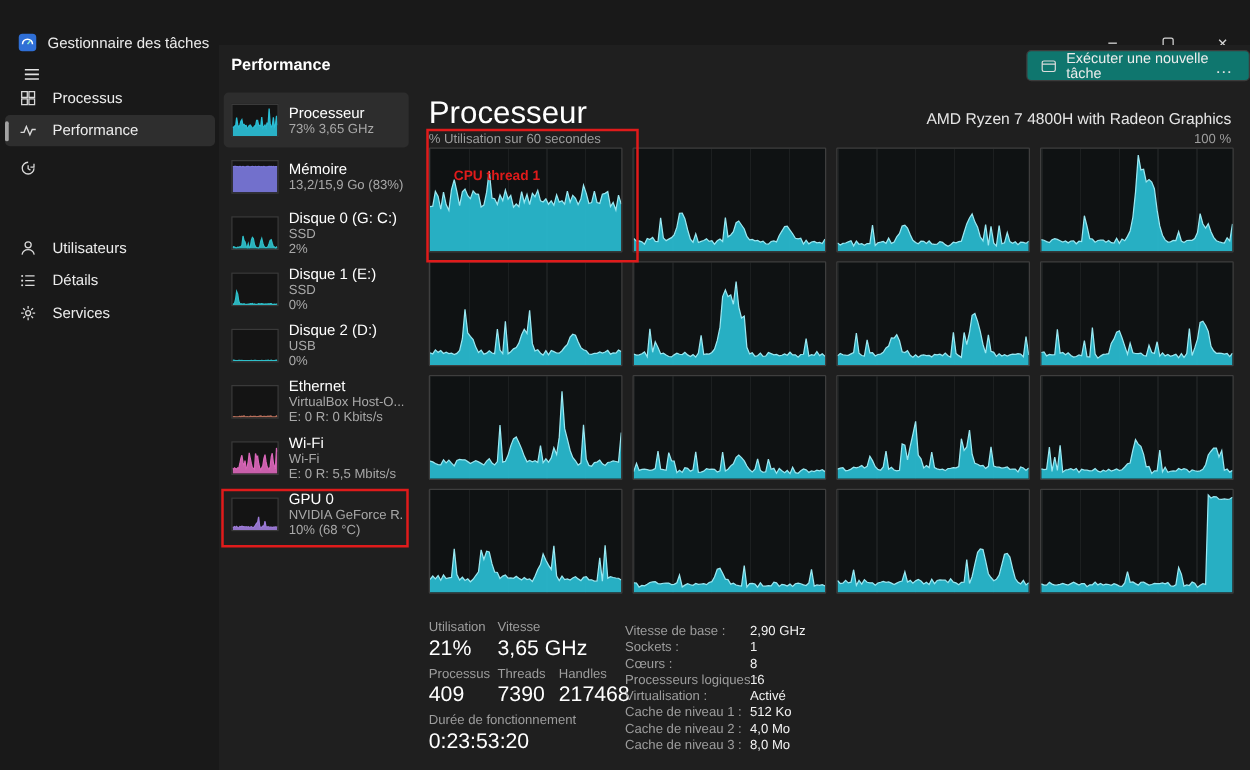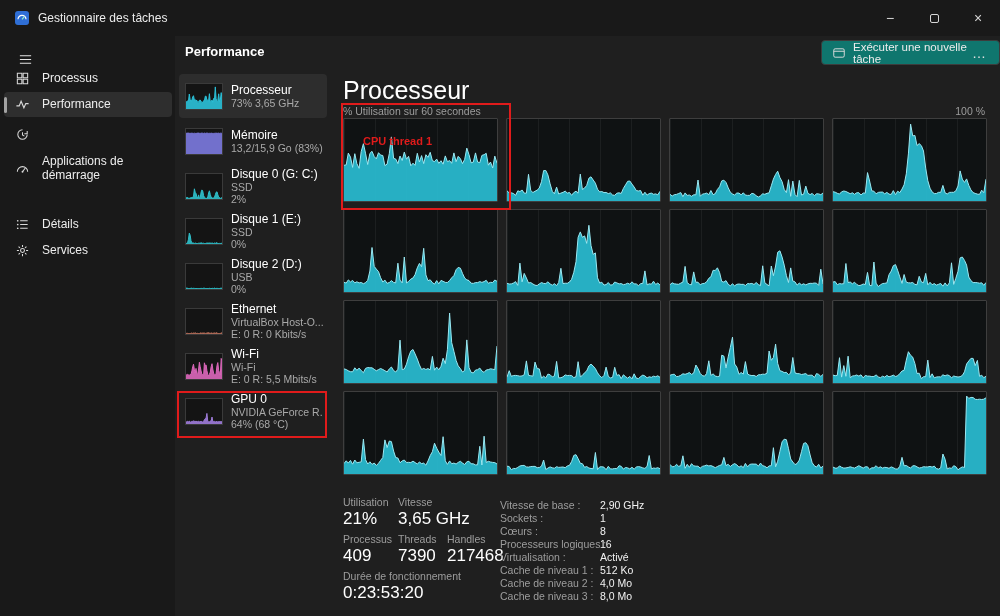--- a/index.html
+++ b/index.html
@@ -1,21 +1,21 @@
 <!DOCTYPE html>
 <html><head>
 <meta charset="utf-8">
 <style>
   *{margin:0;padding:0;box-sizing:border-box}
   html,body{background:#0d0d0d}
   .window{position:relative;width:1000px;height:616px;background:#191919;overflow:hidden;
     font-family:"Liberation Sans","DejaVu Sans",sans-serif;color:#fff}
 
   
-  .titlebar{position:absolute;left:0;top:0;width:869px;height:36px}
+  .titlebar{position:absolute;left:0;top:16px;width:869px;height:36px}
   .app-icon{position:absolute;left:14px;top:10px;width:16px;height:16px}
   .tb-title{position:absolute;left:38px;top:11px;font-size:12px;color:#ececec}
   .win-btn{position:absolute;top:0;width:44px;height:36px;display:flex;align-items:center;justify-content:center;color:#d6d6d6;font-size:14px;cursor:default}
   .maxbox{width:9px;height:9px;border:1px solid #d6d6d6;border-radius:2px;display:inline-block}
 
   
   .hamburger{position:absolute;left:10px;top:46px;width:30px;height:26px;display:flex;align-items:center;justify-content:center;color:#e3e3e3;border-radius:4px}
   .side-item{position:absolute;left:4px;width:168px;display:flex;align-items:center;gap:11px;padding:0 8px 0 11px;border-radius:4px;color:#ededed;font-size:12px;line-height:13.5px}
   .side-item .nicon{flex:0 0 16px;height:16px;color:#d9d9d9;display:flex;align-items:center}
   .side-item .nlabel{width:118px}
@@ -106,29 +106,28 @@
   </div>
   <div class="side-item" style="top:118px;height:33px">
     <span class="nicon">
         <svg width="15" height="15" viewBox="0 0 16 16">
           <path d="M8 3a5 5 0 1 0 5 5" stroke="currentColor" stroke-width="1.1" fill="none"></path>
           <path d="M13 4.2v3h-3" stroke="currentColor" stroke-width="1.1" fill="none"></path>
           <path d="M8 5.5v3l2 1.2" stroke="currentColor" stroke-width="1.1" fill="none"></path>
         </svg>
       </span>
   </div>
-  <div class="side-item" style="top:152px;height:33px">
-    <span class="nicon">
-        <svg width="15" height="15" viewBox="0 0 16 16">
-          <path d="M2.5 11.5a5.5 5.5 0 0 1 11 0" stroke="currentColor" stroke-width="1.1" fill="none"></path>
-          <path d="M8 11.5L11 7.5" stroke="currentColor" stroke-width="1.2" fill="none"></path>
-          <circle cx="8" cy="11.5" r="1" fill="currentColor"></circle>
-        </svg>
-      </span>
-    <span class="nlabel">Applications de démarrage</span>
+  <div class="side-item" style="top:186px;height:25px">
+    <span class="nicon">
+        <svg width="15" height="15" viewBox="0 0 16 16">
+          <circle cx="8" cy="5.2" r="2.6" stroke="currentColor" stroke-width="1.1" fill="none"></circle>
+          <path d="M2.8 13.5c.6-3 2.7-4.3 5.2-4.3s4.6 1.3 5.2 4.3" stroke="currentColor" stroke-width="1.1" fill="none"></path>
+        </svg>
+      </span>
+    <span class="nlabel">Utilisateurs</span>
   </div>
   <div class="side-item" style="top:212px;height:25px">
     <span class="nicon">
         <svg width="15" height="15" viewBox="0 0 16 16">
           <path d="M5.5 4h8M5.5 8h8M5.5 12h8" stroke="currentColor" stroke-width="1.1"></path>
           <circle cx="2.9" cy="4" r=".9" fill="currentColor"></circle>
           <circle cx="2.9" cy="8" r=".9" fill="currentColor"></circle>
           <circle cx="2.9" cy="12" r=".9" fill="currentColor"></circle>
         </svg>
       </span>
@@ -253,25 +252,26 @@
   <div class="perf-item" style="top:389px">
     <div class="thumb">
         <svg width="36" height="25" style="display:block">
           <path d="M0 25 L0.0 22.6 L0.8 23.0 L1.7 22.3 L2.5 22.8 L3.3 22.1 L4.2 23.1 L5.0 23.2 L5.9 22.2 L6.7 22.4 L7.5 21.9 L8.4 22.3 L9.2 22.3 L10.0 22.7 L10.9 22.3 L11.7 22.8 L12.6 22.3 L13.4 22.8 L14.2 22.6 L15.1 22.3 L15.9 22.8 L16.7 23.0 L17.6 22.3 L18.4 21.0 L19.3 19.6 L20.1 18.9 L20.9 14.4 L21.8 22.5 L22.6 22.7 L23.4 23.1 L24.3 21.9 L25.1 22.3 L26.0 18.0 L26.8 22.3 L27.6 22.6 L28.5 22.4 L29.3 22.9 L30.1 22.6 L31.0 22.6 L31.8 23.0 L32.7 22.6 L33.5 22.6 L34.3 22.5 L35.2 22.9 L36.0 22.2 L36 25 Z" fill="#9d7bd8" fill-opacity="0.92"></path>
           <path d="M0.0 22.6 L0.8 23.0 L1.7 22.3 L2.5 22.8 L3.3 22.1 L4.2 23.1 L5.0 23.2 L5.9 22.2 L6.7 22.4 L7.5 21.9 L8.4 22.3 L9.2 22.3 L10.0 22.7 L10.9 22.3 L11.7 22.8 L12.6 22.3 L13.4 22.8 L14.2 22.6 L15.1 22.3 L15.9 22.8 L16.7 23.0 L17.6 22.3 L18.4 21.0 L19.3 19.6 L20.1 18.9 L20.9 14.4 L21.8 22.5 L22.6 22.7 L23.4 23.1 L24.3 21.9 L25.1 22.3 L26.0 18.0 L26.8 22.3 L27.6 22.6 L28.5 22.4 L29.3 22.9 L30.1 22.6 L31.0 22.6 L31.8 23.0 L32.7 22.6 L33.5 22.6 L34.3 22.5 L35.2 22.9 L36.0 22.2" fill="none" stroke="#9d7bd8" stroke-width="1"></path>
         </svg>
       </div>
     <div class="pt-text">
         <div class="pt-title">GPU 0</div>
         <div class="pt-sub">NVIDIA GeForce R...</div>
-        <div class="pt-sub">64% (68 °C)</div>
+        <div class="pt-sub">10% (68 °C)</div>
       </div>
   </div>
 
   <div class="cpu-title">Processeur</div>
+  <div class="chip">AMD Ryzen 7 4800H with Radeon Graphics</div>
   <div class="gcap">% Utilisation sur 60 secondes</div>
   <div class="gmax">100 %</div>
 
   <div class="cpu-cell" style="left:343px;top:118px">
       <svg width="153" height="82" style="display:block">
         <path d="M0 82 L0.0 46.3 L2.2 45.9 L4.3 34.1 L6.5 38.1 L8.6 48.4 L10.8 34.7 L12.9 44.7 L15.1 49.3 L17.2 32.6 L19.4 24.7 L21.5 34.2 L23.7 45.5 L25.9 34.4 L28.0 32.3 L30.2 37.5 L32.3 39.9 L34.5 33.7 L36.6 36.1 L38.8 36.5 L40.9 46.6 L43.1 45.1 L45.3 34.7 L47.4 17.9 L49.6 39.4 L51.7 40.0 L53.9 44.6 L56.0 37.0 L58.2 41.5 L60.3 33.1 L62.5 40.2 L64.6 37.3 L66.8 46.8 L69.0 44.2 L71.1 46.3 L73.3 34.3 L75.4 43.0 L77.6 36.6 L79.7 44.6 L81.9 35.7 L84.0 38.4 L86.2 33.3 L88.4 41.7 L90.5 42.6 L92.7 40.1 L94.8 44.4 L97.0 41.7 L99.1 45.2 L101.3 36.9 L103.4 42.7 L105.6 41.6 L107.7 44.3 L109.9 33.9 L112.1 42.7 L114.2 37.3 L116.4 39.7 L118.5 44.6 L120.7 40.3 L122.8 29.1 L125.0 35.7 L127.1 43.8 L129.3 43.1 L131.5 33.9 L133.6 43.0 L135.8 43.7 L137.9 36.4 L140.1 35.7 L142.2 34.3 L144.4 46.2 L146.5 43.0 L148.7 49.0 L150.8 37.1 L153.0 44.3 L153 82 Z" fill="#29bdd3" fill-opacity="0.92"></path>
         <path d="M0.0 46.3 L2.2 45.9 L4.3 34.1 L6.5 38.1 L8.6 48.4 L10.8 34.7 L12.9 44.7 L15.1 49.3 L17.2 32.6 L19.4 24.7 L21.5 34.2 L23.7 45.5 L25.9 34.4 L28.0 32.3 L30.2 37.5 L32.3 39.9 L34.5 33.7 L36.6 36.1 L38.8 36.5 L40.9 46.6 L43.1 45.1 L45.3 34.7 L47.4 17.9 L49.6 39.4 L51.7 40.0 L53.9 44.6 L56.0 37.0 L58.2 41.5 L60.3 33.1 L62.5 40.2 L64.6 37.3 L66.8 46.8 L69.0 44.2 L71.1 46.3 L73.3 34.3 L75.4 43.0 L77.6 36.6 L79.7 44.6 L81.9 35.7 L84.0 38.4 L86.2 33.3 L88.4 41.7 L90.5 42.6 L92.7 40.1 L94.8 44.4 L97.0 41.7 L99.1 45.2 L101.3 36.9 L103.4 42.7 L105.6 41.6 L107.7 44.3 L109.9 33.9 L112.1 42.7 L114.2 37.3 L116.4 39.7 L118.5 44.6 L120.7 40.3 L122.8 29.1 L125.0 35.7 L127.1 43.8 L129.3 43.1 L131.5 33.9 L133.6 43.0 L135.8 43.7 L137.9 36.4 L140.1 35.7 L142.2 34.3 L144.4 46.2 L146.5 43.0 L148.7 49.0 L150.8 37.1 L153.0 44.3" fill="none" stroke="#9ae8f2" stroke-width="1"></path>
       </svg>
     </div>
   <div class="cpu-cell" style="left:506px;top:118px">

